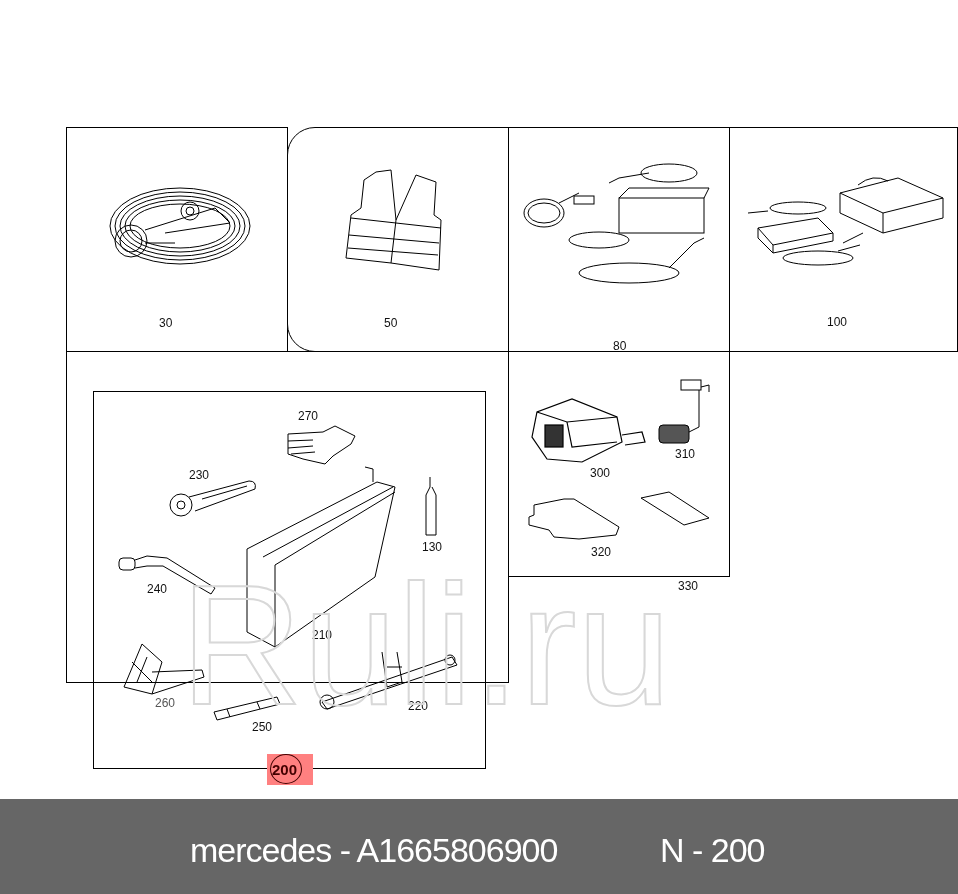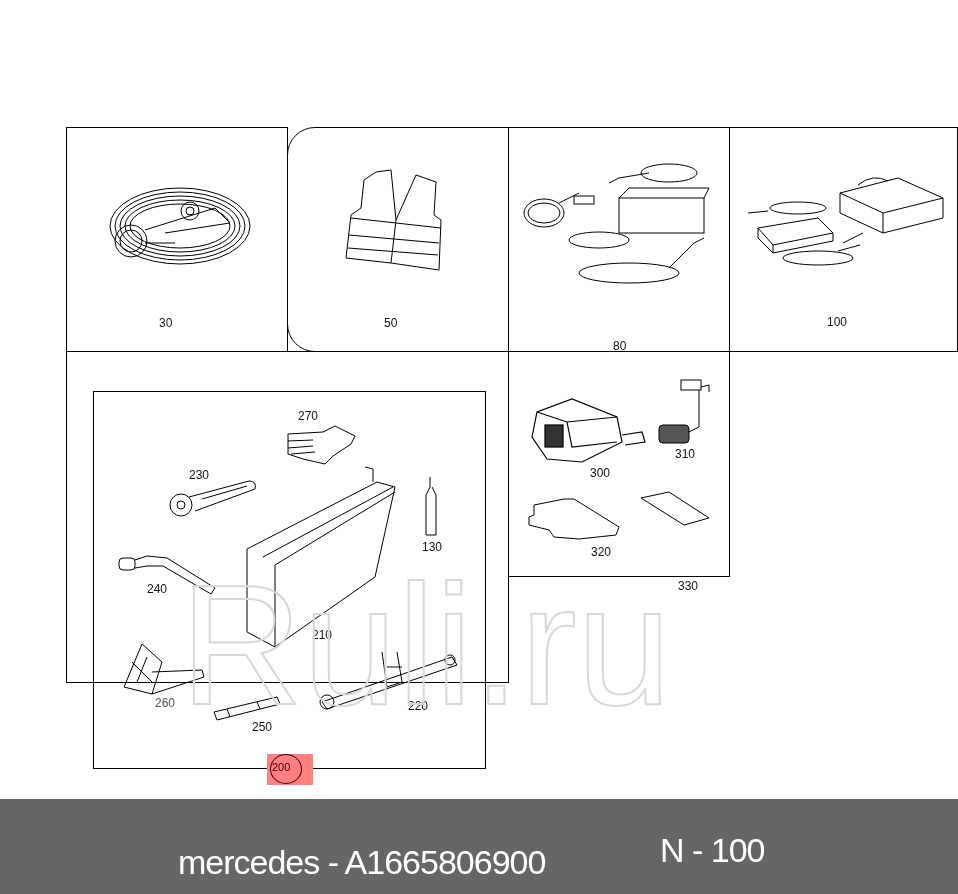--- a/index.html
+++ b/index.html
@@ -6,21 +6,21 @@
   body{width:958px;height:894px;background:#ffffff;position:relative;overflow:hidden;font-family:"Liberation Sans",sans-serif;}
   .cell{position:absolute;border:1px solid #000;box-sizing:border-box;background:#fff;}
   .lbl{position:absolute;font-size:12px;color:#111;line-height:1;}
   .inner{position:absolute;border:1px solid #000;box-sizing:border-box;}
   svg{position:absolute;overflow:visible;}
   .footer{position:absolute;left:0;top:799px;width:958px;height:95px;background:#666666;color:#fff;}
   .footer-text{position:absolute;top:32px;font-size:34px;letter-spacing:-1px;font-family:"Liberation Sans",sans-serif;}
   .wm{position:absolute;color:transparent;-webkit-text-stroke:2px #d8d8d8;font-size:170px;font-family:"Liberation Sans",sans-serif;line-height:1;pointer-events:none;}
   .hl{position:absolute;left:267px;top:754px;width:46px;height:31px;background:#ff8080;}
   .hl-circle{position:absolute;left:270px;top:754px;width:32px;height:30px;border:1px solid #400;border-radius:50%;box-sizing:border-box;}
-  .hl-text{position:absolute;left:272px;top:761px;font-size:11px;color:#400;}
+  .hl-text{position:absolute;left:272px;top:761px;font-size:15px;color:#400;font-weight:bold;}
 </style>
 </head>
 <body>
 
 <div class="cell" style="left:66px;top:127px;width:222px;height:225px;">
   <svg style="left:38px;top:50px;" width="150" height="95" viewBox="0 0 150 95">
     <g fill="none" stroke="#000" stroke-width="1">
       <ellipse cx="75" cy="48" rx="70" ry="38"></ellipse>
         <ellipse cx="75" cy="48" rx="65" ry="34"></ellipse>
       <ellipse cx="75" cy="48" rx="60" ry="30"></ellipse>
@@ -207,15 +207,15 @@
   <span class="lbl" style="left:169px;top:184px;margin-top:44px;">330</span>
 </div>
 
 <div class="wm" style="left:180px;top:560px;">Ruli.ru</div>
 
 <div class="hl"></div>
 <div class="hl-circle"></div>
 <span class="hl-text">200</span>
 
 <div class="footer">
-  <span class="footer-text" style="left:178px;margin-top:12px;">mercedes - A1665806900</span>
-  <span class="footer-text" style="left:660px;">N - 100</span>
+  <span class="footer-text" style="left:190px;">mercedes - A1665806900</span>
+  <span class="footer-text" style="left:660px;">N - 200</span>
 </div>
 
 </body></html>

